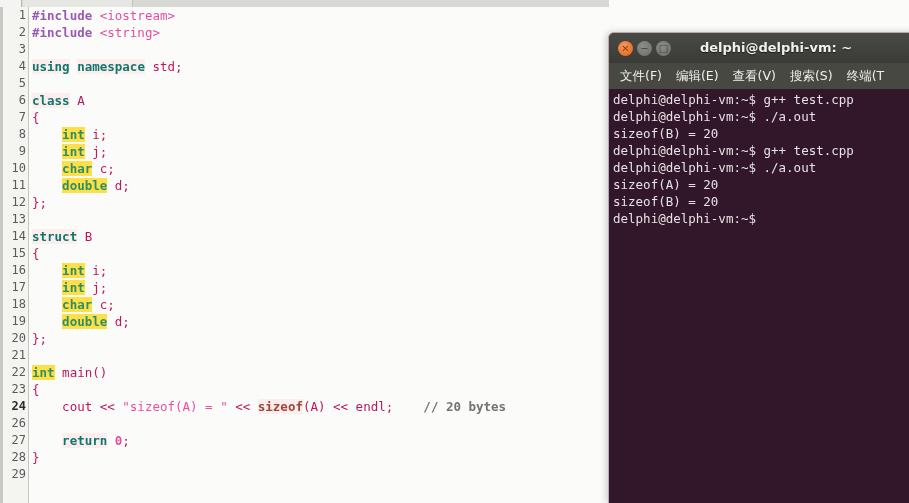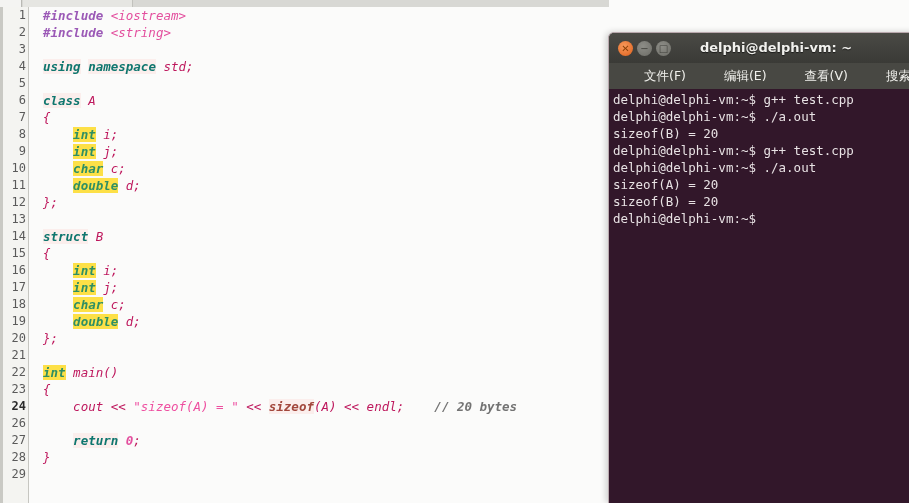--- a/index.html
+++ b/index.html
@@ -77,24 +77,23 @@
     left: 0; top: 0;
     width: 26px;
     text-align: right;
     color: #5a5a5a;
     font-size: 12px;
     font-family: "DejaVu Sans Mono", monospace;
   }
   .lnum.cur { font-weight: bold; color: #2b2b2b; }
   .ctext {
     position: absolute;
-    left: 43px; top: 0;
+    left: 32px; top: 0;
     white-space: pre;
     color: #2f2f2f;
-    font-style: italic;
   }
 
   
   .k-kw   { color: #0f766e; font-weight: bold; background: #fbeeec; }
   .k-type { color: #2f8f63; font-weight: bold; background: #fde047; }
   .k-pre  { color: #9b59b6; font-weight: bold; }
   .k-inc  { color: #e34f9e; }
   .k-str  { color: #ee4fa0; }
   .k-cmt  { color: #737373; font-weight: bold; }
   .k-num  { color: #e34f9e; font-weight: bold; }
@@ -163,21 +162,20 @@
     padding-left: 4px;
     overflow: hidden;
     white-space: nowrap;
   }
   .menuitem {
     color: #f0f0ec;
     font-size: 12.5px;
     font-family: "DejaVu Sans", sans-serif;
     padding: 2px 7px;
     flex: 0 0 auto;
-    margin-left: 24px;
   }
   #termbody {
     position: absolute;
     top: 56px; left: 0;
     width: 330px; height: 415px;
     background: #32172a;
     padding: 2px 0 0 2px;
     overflow: hidden;
   }
   .tline {

